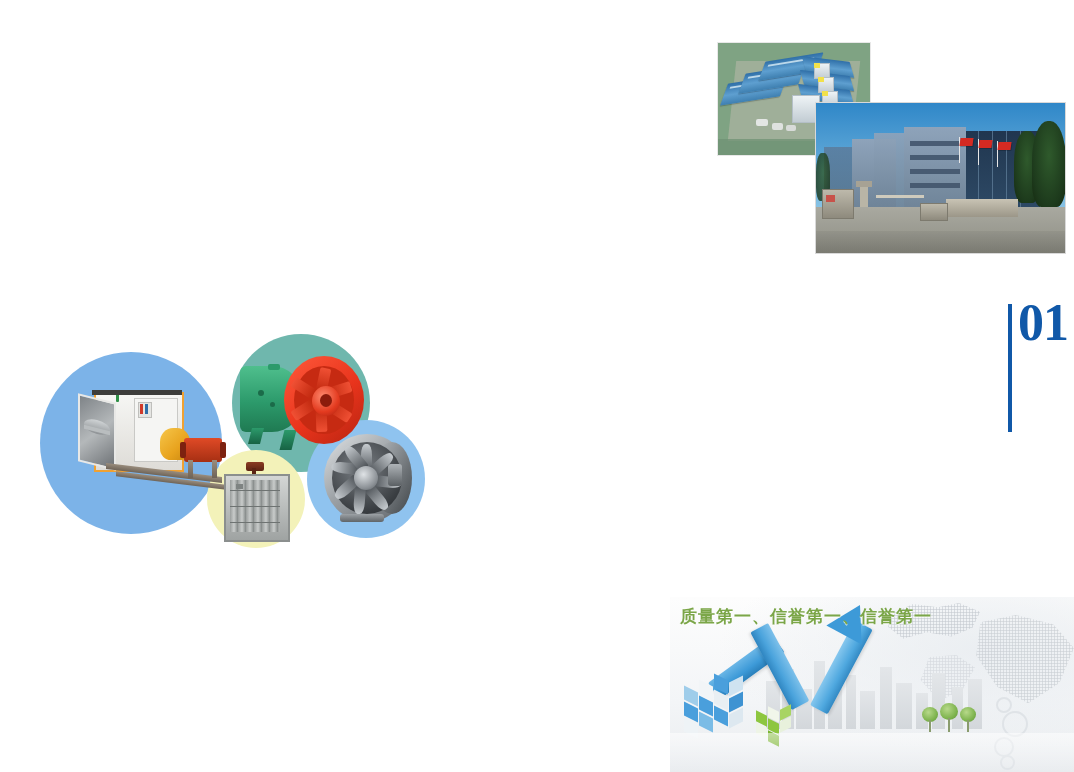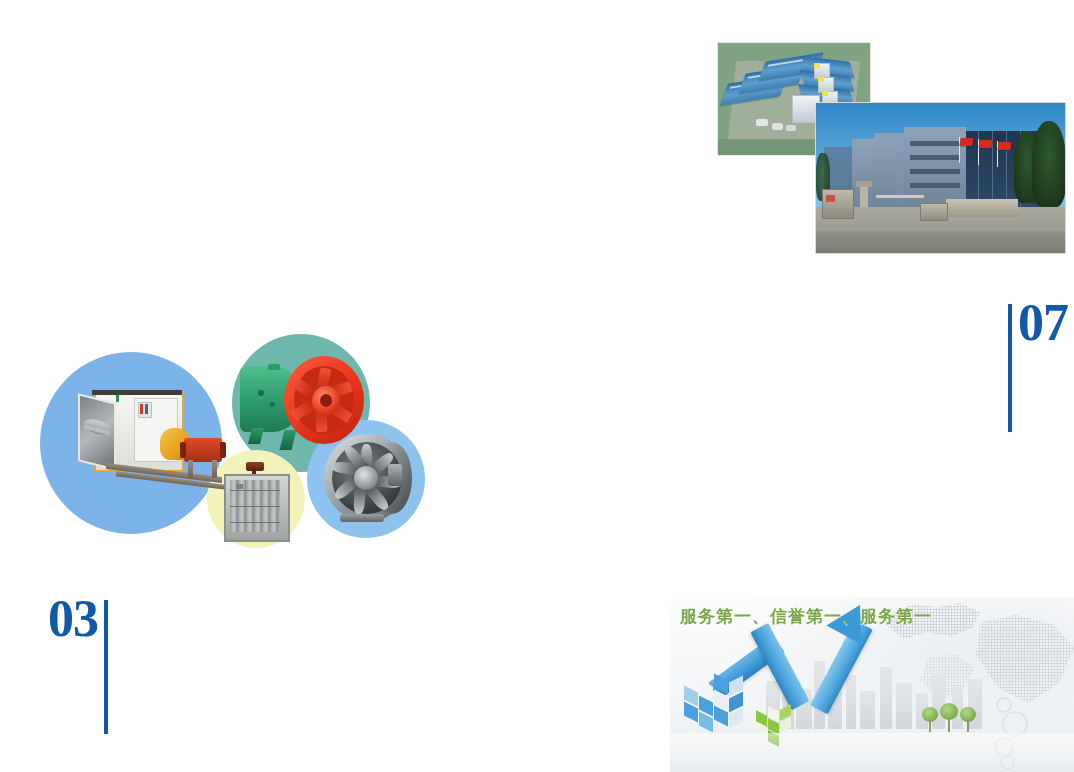--- a/index.html
+++ b/index.html
@@ -144,27 +144,23 @@
   .reflect{position:absolute;background:linear-gradient(180deg,rgba(255,255,255,.55),rgba(255,255,255,0));}
 </style>
 </head>
 <body>
 
 <div class="page">
 
 
   <div class="marker" id="marker-02">
     <span class="bar"></span>
-    <span class="num">07</span>
+    <span class="num">01</span>
   </div>
 
-  <div class="marker" id="marker-03">
-    <span class="num">03</span>
-    <span class="bar"></span>
-  </div>
 
   <div class="imgbox" id="factory-render">
     <div class="ground" style="left:0;top:0;width:152px;height:112px;"></div>
     <div class="yard" style="left:14px;top:18px;width:124px;height:80px;transform:skewX(-6deg);opacity:.55;"></div>
 
     <div class="shed" style="left:6px;top:36px;width:60px;height:22px;transform:skew(-20deg,-9deg);"></div>
     <div class="ridge" style="left:12px;top:40px;width:48px;transform:skew(-20deg,-9deg);"></div>
     <div class="shed" style="left:24px;top:26px;width:60px;height:20px;transform:skew(-20deg,-9deg);"></div>
     <div class="ridge" style="left:30px;top:30px;width:48px;transform:skew(-20deg,-9deg);"></div>
     <div class="shed" style="left:44px;top:14px;width:58px;height:19px;transform:skew(-20deg,-9deg);"></div>
@@ -389,16 +385,16 @@
       <div class="trunk" style="left:7px;top:13px;width:2px;height:12px;"></div>
     </div>
 
     <div class="circ-out" style="left:326px;top:100px;width:12px;height:12px;"></div>
     <div class="circ-out" style="left:332px;top:114px;width:22px;height:22px;"></div>
     <div class="circ-out" style="left:324px;top:140px;width:16px;height:16px;"></div>
     <div class="circ-out" style="left:330px;top:158px;width:11px;height:11px;"></div>
 
     <div class="reflect" style="left:0;top:136px;width:404px;height:39px;"></div>
 
-    <div id="slogan-text">服务第一、信誉第一、服务第一</div>
+    <div id="slogan-text">质量第一、信誉第一、信誉第一</div>
   </div>
 
 </div>
 
 </body></html>

